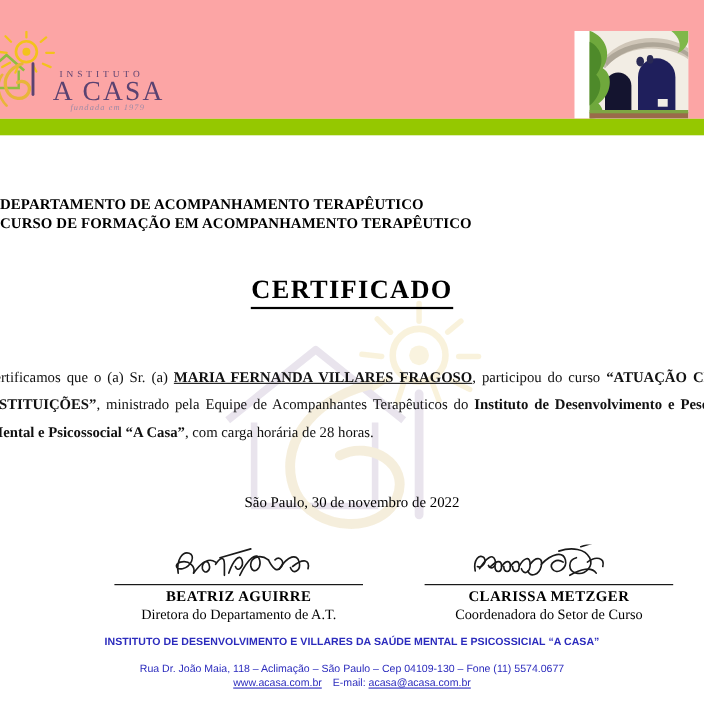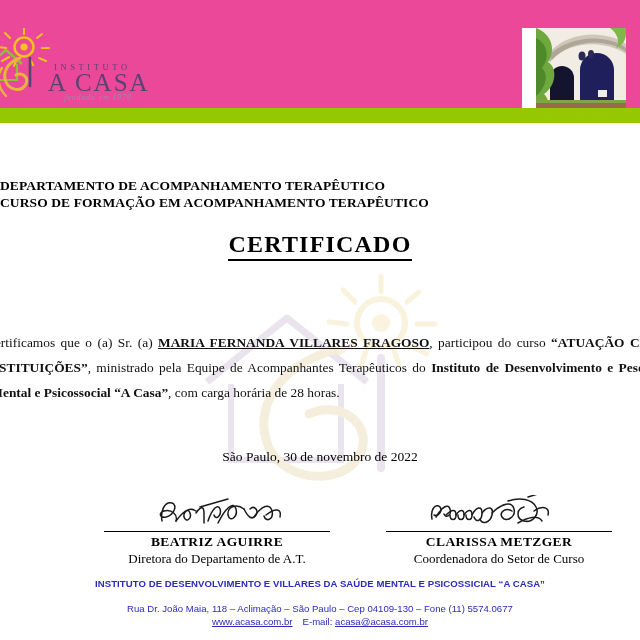--- a/index.html
+++ b/index.html
@@ -20,21 +20,21 @@
     height: 640px;
     overflow: hidden;
     background: #fff;
   }
 
   
   .header {
     position: absolute;
     left: 0; top: 0;
     width: 640px; height: 108px;
-    background: #ec4899;
+    background: #fca5a5;
   }
   .logo-block {
     position: absolute;
     left: -14px; top: 28px;
     width: 180px; height: 76px;
   }
   .logo-svg { display:block; }
   .photo-block {
     position: absolute;
     right: 14px; top: 28px;
@@ -74,21 +74,21 @@
     font-family: "Liberation Serif", serif;
     font-weight: bold;
     font-size: 13.5px;
     line-height: 17px;
     letter-spacing: 0.1px;
   }
   .dept-title .l2 { display:block; }
 
   .cert-title-wrap {
     position: absolute;
-    left: 0; top: 108px;
+    left: 0; top: 128px;
     width: 640px;
     text-align: center;
   }
   .cert-title {
     display: inline-block;
     font-family: "Liberation Serif", serif;
     font-weight: bold;
     font-size: 24px;
     letter-spacing: 1.2px;
     border-bottom: 2px solid #000;

